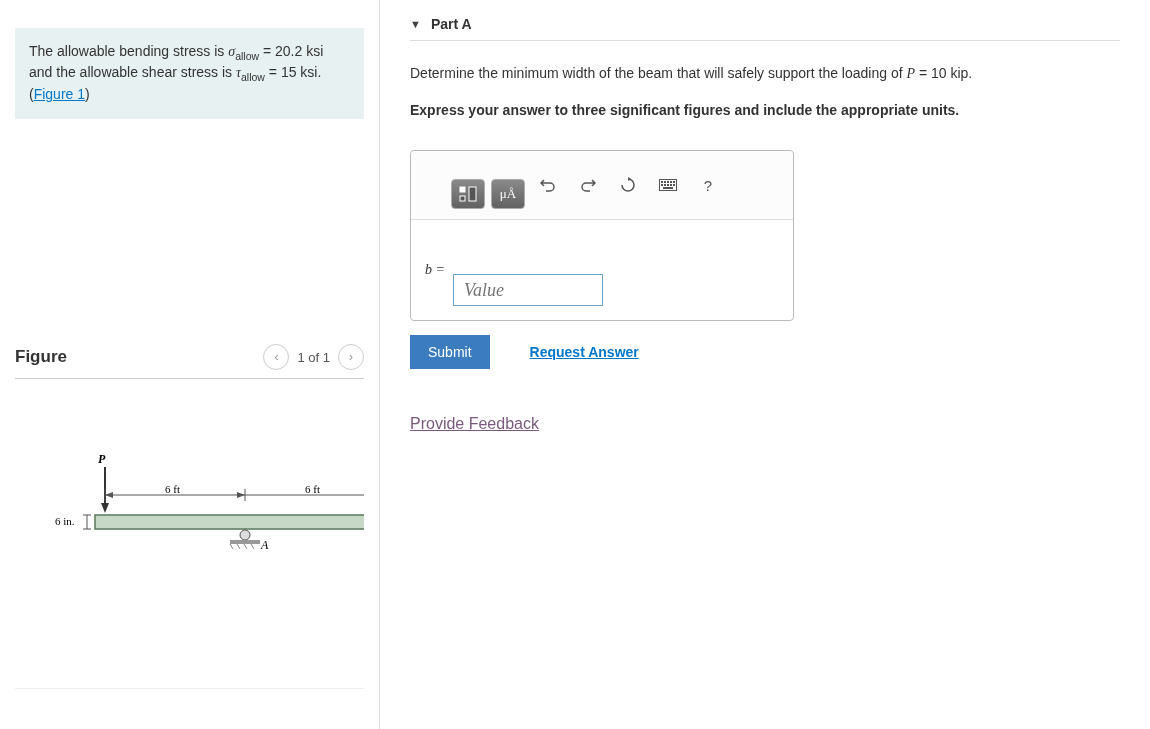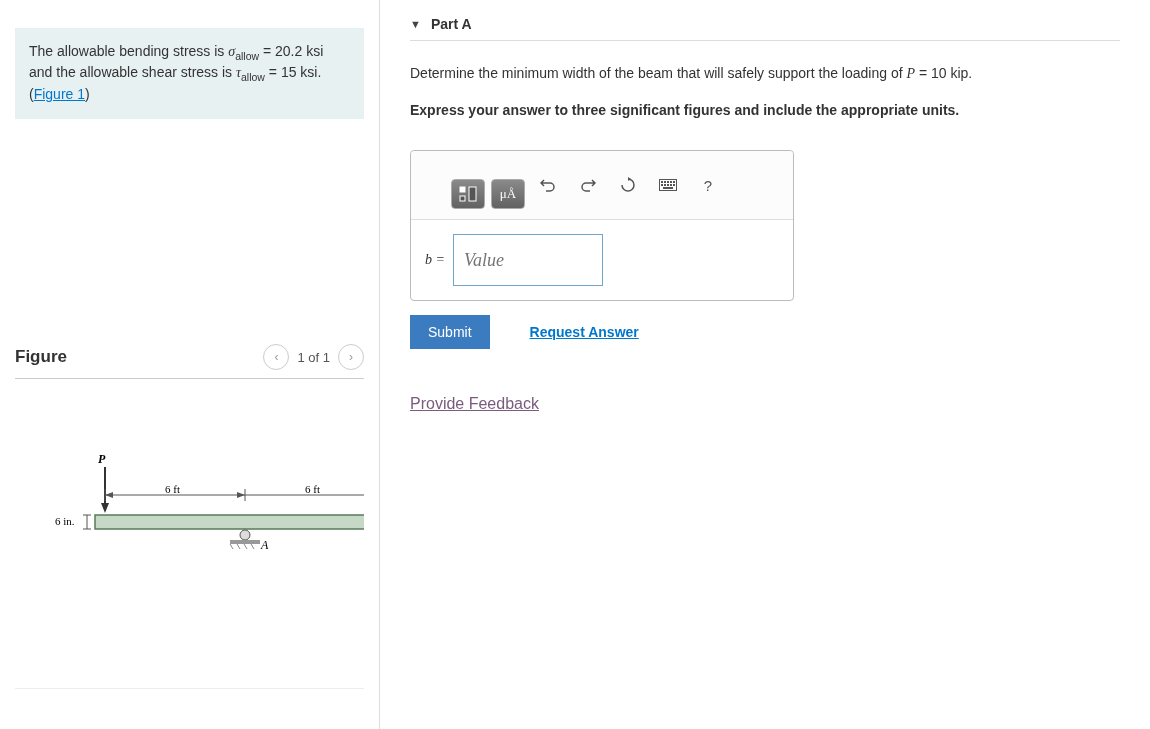--- a/index.html
+++ b/index.html
@@ -35,21 +35,21 @@
     .question-text .ital { font-family: "Times New Roman", serif; font-style: italic; }
     .instruction { font-weight: bold; margin-bottom: 32px; }
 
     .answer-box { border: 1px solid #bbb; border-radius: 4px; width: 384px; padding: 0; display: inline-block; }
     .toolbar { display: flex; align-items: center; gap: 6px; padding: 10px 40px; border-bottom: 1px solid #ddd; background: #fcfcfc; border-radius: 4px 4px 0 0; }
     .tb-btn { width: 34px; height: 30px; border: 1px solid #aaa; border-radius: 4px; background: linear-gradient(#8a8a8a,#626262); color: #fff; display: flex; align-items: center; justify-content: center; font-size: 13px; cursor: pointer; font-family: "Times New Roman", serif; margin-top: 18px;}
     .tb-icon { width: 34px; height: 30px; display:flex; align-items:center; justify-content:center; color:#555; cursor:pointer; }
 
     .input-row { display: flex; align-items: center; padding: 14px; gap: 8px; }
     .var-label { font-family: "Times New Roman", serif; font-style: italic; font-size: 14px; }
-    .val-input, .unit-input { height: 52px; border: 1px solid #70a6c9; padding: 0 10px; font-family: "Times New Roman", serif; font-style: italic; font-size: 18px; color: #888; background:#fff; }
+    .val-input, .unit-input { height: 32px; border: 1px solid #70a6c9; padding: 0 10px; font-family: "Times New Roman", serif; font-style: italic; font-size: 18px; color: #888; background:#fff;margin-top:40px; }
     .val-input { width: 150px; }
     .unit-input { width: 150px; }
 
     .action-row { margin-top: 14px; display: flex; align-items: center; gap: 32px; }
     .submit-btn { background: #3b7bbf; color: #fff; border: none; padding: 9px 18px; font-size: 14px; cursor: pointer; }
     .req-link { color: #0077cc; text-decoration: underline; cursor: pointer; font-size: 14px; font-weight: bold; padding-left: 8px; }
 
     .feedback-link { color: #7a5b7d; text-decoration: underline; cursor: pointer; font-size: 16px; display: inline-block; margin-top: 46px; }
   </style>
 </head>

